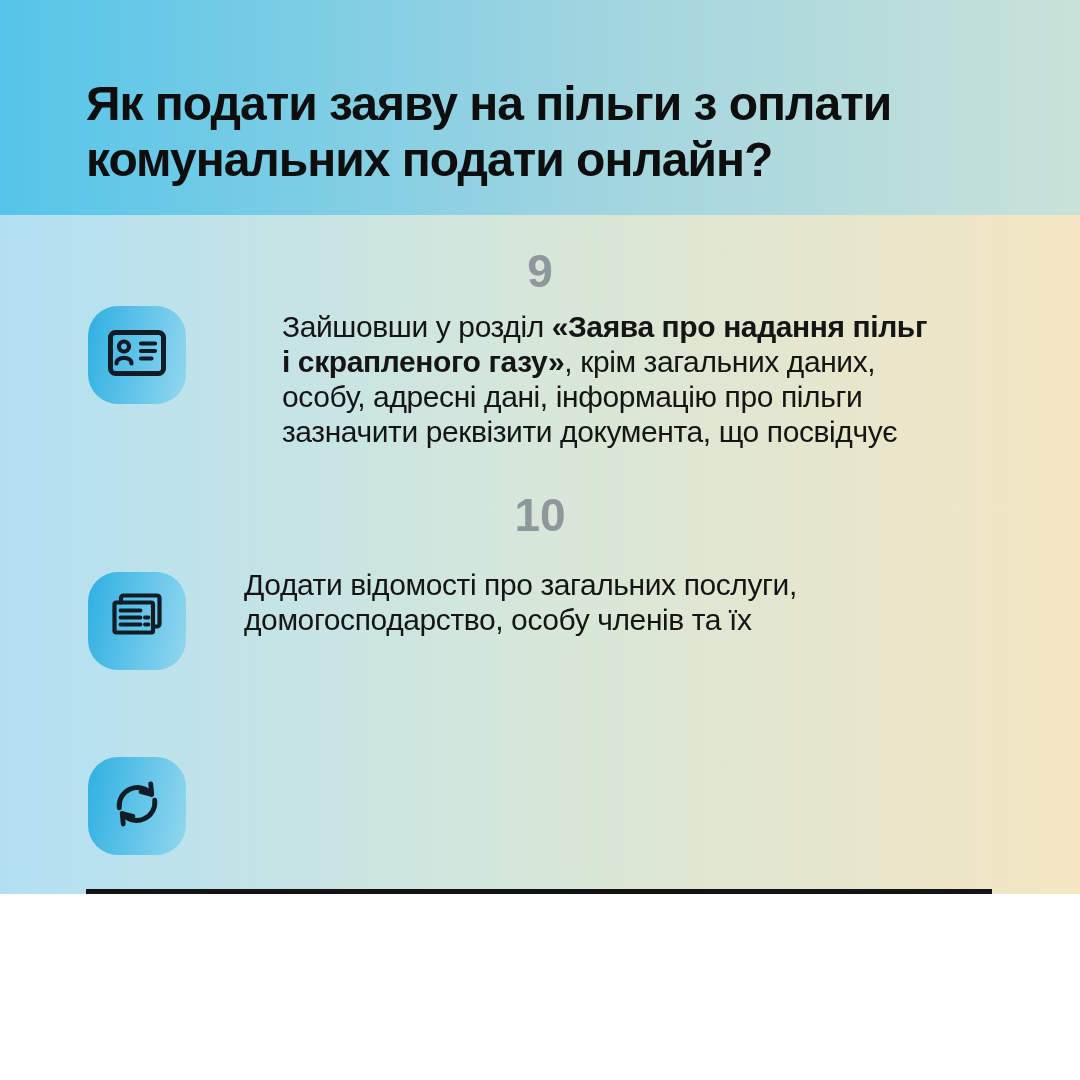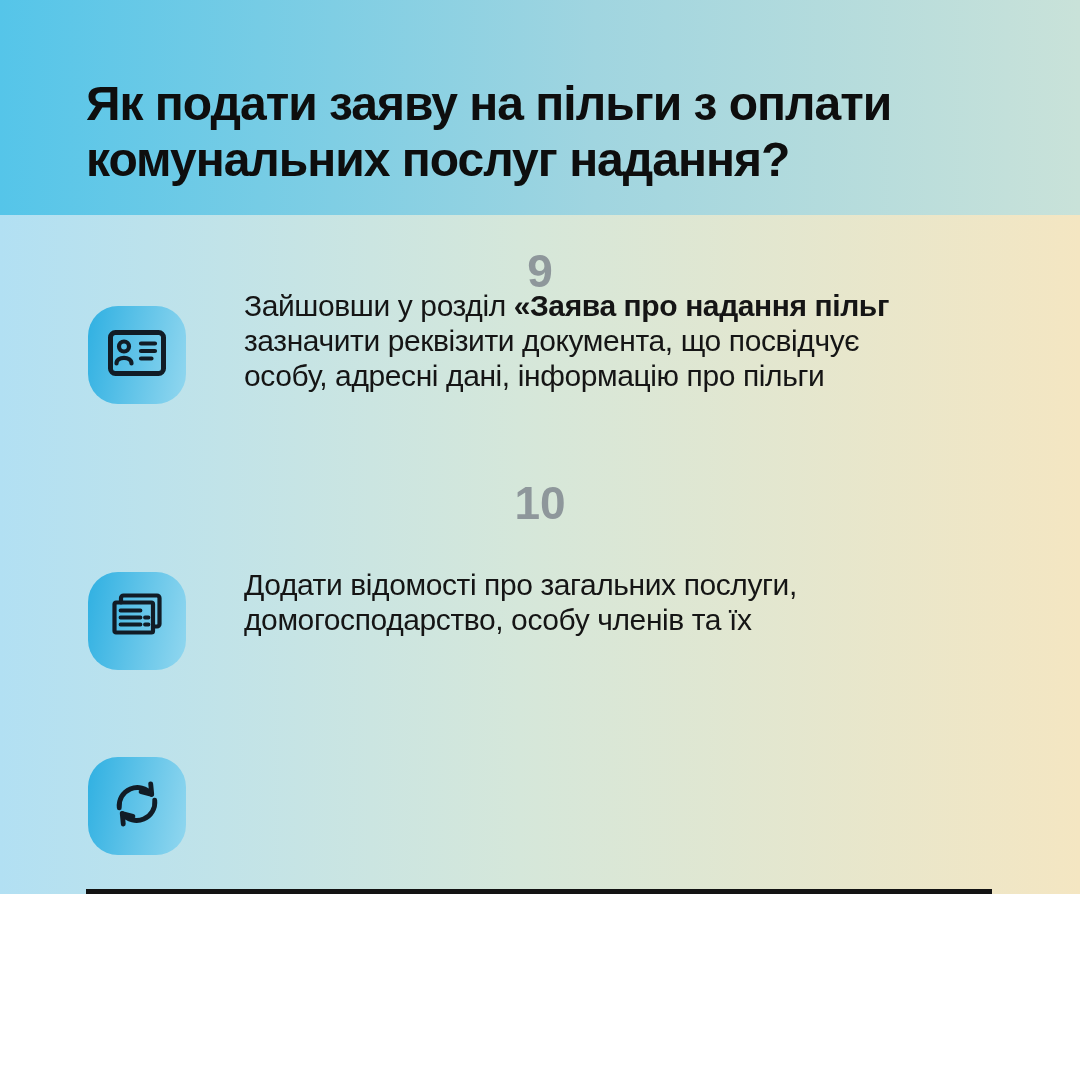--- a/index.html
+++ b/index.html
@@ -22,73 +22,74 @@
   
   .band {
     position:absolute; left:0; top:215px; width:1080px; height:679px;
     background:linear-gradient(90deg, #b2e0f3 0%, #d5e7da 48%, #f4e6c2 100%);
   }
   .step-num {
     position:absolute; left:0; width:1080px; text-align:center;
     font-size:46px; line-height:46px; font-weight:700; color:#8e979b;
   }
   #num-9  { top:248px; }
-  #num-10 { top:480px; }
+  #num-10 { top:492px; }
   #num-11 { top:702px; }
   .tile {
     position:absolute; left:88px; width:98px; height:98px; border-radius:30px;
     background:linear-gradient(100deg, #2fb0e2 0%, #92d7ef 100%);
     display:flex; align-items:center; justify-content:center;
   }
   #tile-1 { top:306px; }
   #tile-2 { top:572px; }
   #tile-3 { top:757px; }
   .step-text {
     position:absolute; left:244px; width:710px;
     font-size:30px; letter-spacing:-0.4px; color:#151515;
   }
   .step-text .line { height:35px; line-height:35px; white-space:nowrap; }
   .step-text b { font-weight:700; }
-  #text-1 { top:288px; }
+  #text-1 { top:309px;margin-left:38px; }
   #text-2 { top:567px; }
   #text-3 { top:789px; }
   
   .rule { position:absolute; left:86px; top:889px; width:906px; height:5px; background:#131313; }
   .footer { position:absolute; left:0; top:894px; width:1080px; height:186px; background:#ffffff; }
   .icon-stroke { stroke:#111c26; fill:none; stroke-linecap:round; stroke-linejoin:round; }
 </style>
 </head>
 <body>
 
 <div class="page">
 
   <header class="hero">
     <h1 class="title">
       <span>Як подати заяву на пільги з оплати</span>
-      <span>комунальних послуг надання?</span>
+      <span>комунальних подати онлайн?</span>
     </h1>
   </header>
 
   <div class="band"></div>
 
   <div class="step-num" id="num-9">9</div>
   <div class="tile" id="tile-1">
     <span>
       <svg width="58" height="46" viewBox="0 0 58 46">
         <rect class="icon-stroke" x="2.5" y="2.5" width="53" height="41" rx="5" stroke-width="5"></rect>
         <circle class="icon-stroke" cx="16" cy="16.5" r="5" stroke-width="4.2"></circle>
         <path class="icon-stroke" d="M8.5 33.5 c0 -7.5 15 -7.5 15 0" stroke-width="4.2"></path>
         <path class="icon-stroke" d="M33 13.5 h14 M33 21 h14 M33 28.5 h10.5" stroke-width="4.2"></path>
       </svg>
     </span>
   </div>
   <div class="step-text" id="text-1">
     <div class="line"><span>Зайшовши у розділ </span><b>«Заява про надання пільг</b></div>
+    <div class="line"><b>і скрапленого газу»</b><span>, крім загальних даних,</span></div>
+    <div class="line"><span>особу, адресні дані, інформацію про пільги</span></div>
     <div class="line"><span>зазначити реквізити документа, що посвідчує</span></div>
-    <div class="line"><span>особу, адресні дані, інформацію про пільги</span></div>
   </div>
 
   <div class="step-num" id="num-10">10</div>
   <div class="tile" id="tile-2">
     <span>
       <svg width="58" height="52" viewBox="0 0 58 52">
         <path class="icon-stroke" d="M13 9.5 V5 a2.5 2.5 0 0 1 2.5 -2.5 H49 a2.5 2.5 0 0 1 2.5 2.5 V31 a2.5 2.5 0 0 1 -2.5 2.5 h-4" stroke-width="4.2"></path>
         <rect class="icon-stroke" x="6.5" y="9.5" width="38.5" height="30" rx="1.5" stroke-width="4.2"></rect>
         <path class="icon-stroke" d="M12.5 17.5 h20 M12.5 24.5 h20 M12.5 31.5 h20" stroke-width="3.8"></path>
         <path class="icon-stroke" d="M37 24.5 h3.5 M37 31.5 h3.5" stroke-width="3.8"></path>

